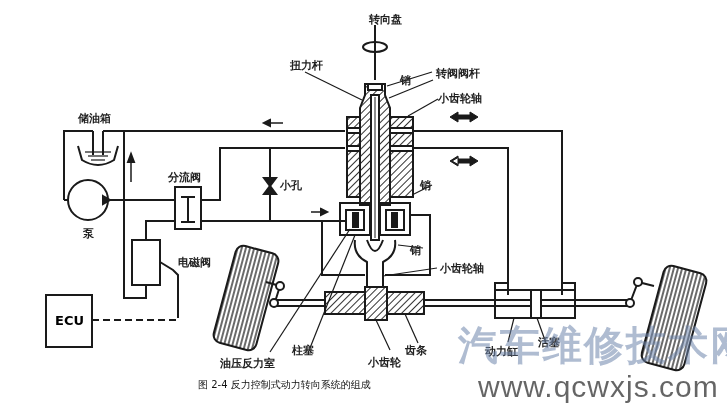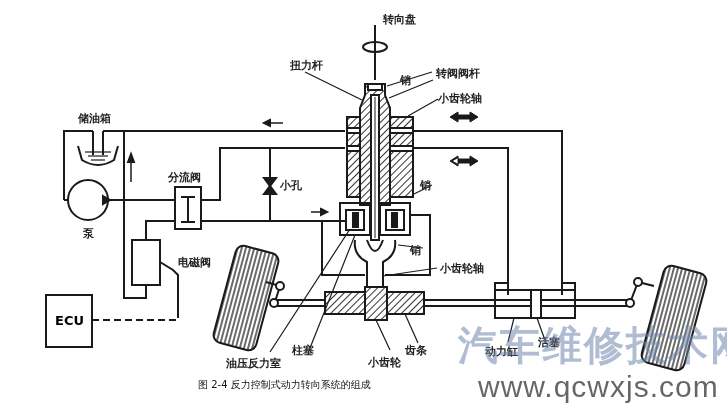--- a/index.html
+++ b/index.html
@@ -171,37 +171,37 @@
       <line x1="355" y1="235" x2="310" y2="348"></line>
       <line x1="350" y1="229" x2="270" y2="352"></line>
       <line x1="376" y1="320" x2="390" y2="350"></line>
       <line x1="405" y1="314" x2="418" y2="343"></line>
       <line x1="514" y1="318" x2="508" y2="342"></line>
       <line x1="537" y1="318" x2="546" y2="343"></line>
     </g>
   </g>
 </svg>
 
-<div class="lbl" style="left:351px;top:14px;padding-left:32px;">转向盘</div>
+<div class="lbl" style="left:337px;top:14px;padding-left:32px;">转向盘</div>
 <div class="lbl" style="left:290px;top:60px;">扭力杆</div>
 <div class="lbl" style="left:400px;top:75px;">销</div>
 <div class="lbl" style="left:436px;top:68px;text-align:center;">转阀阀杆</div>
 <div class="lbl" style="left:438px;top:93px;">小齿轮轴</div>
 <div class="lbl" style="left:78px;top:113px;">储油箱</div>
 <div class="lbl" style="left:168px;top:172px;">分流阀</div>
 <div class="lbl" style="left:280px;top:180px;">小孔</div>
 <div class="lbl" style="left:420px;top:180px;">销</div>
 <div class="lbl" style="left:83px;top:228px;">泵</div>
 <div class="lbl" style="left:178px;top:257px;">电磁阀</div>
 <div class="lbl" style="left:410px;top:245px;">销</div>
 <div class="lbl" style="left:440px;top:263px;">小齿轮轴</div>
 <div class="ecu-text">ECU</div>
 <div class="lbl" style="left:292px;top:345px;">柱塞</div>
 <div class="lbl" style="left:405px;top:345px;">齿条</div>
-<div class="lbl" style="left:220px;top:358px;margin-left:6px;">油压反力室</div>
+<div class="lbl" style="left:220px;top:358px;">油压反力室</div>
 <div class="lbl" style="left:368px;top:357px;">小齿轮</div>
 <div class="lbl" style="left:485px;top:346px;">动力缸</div>
 <div class="lbl" style="left:538px;top:337px;">活塞</div>
 
 <div class="wm-cn">汽车维修技术网</div>
 <div class="wm-url">www.qcwxjs.com</div>
 
 <div class="caption">图 2-4 反力控制式动力转向系统的组成</div>
 
 </body></html>

